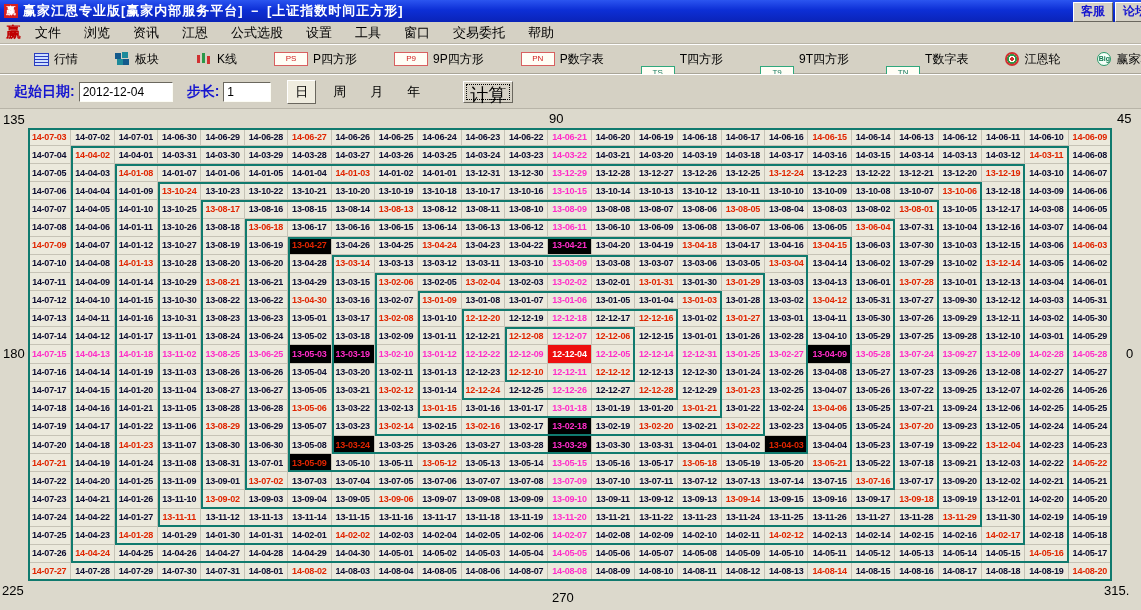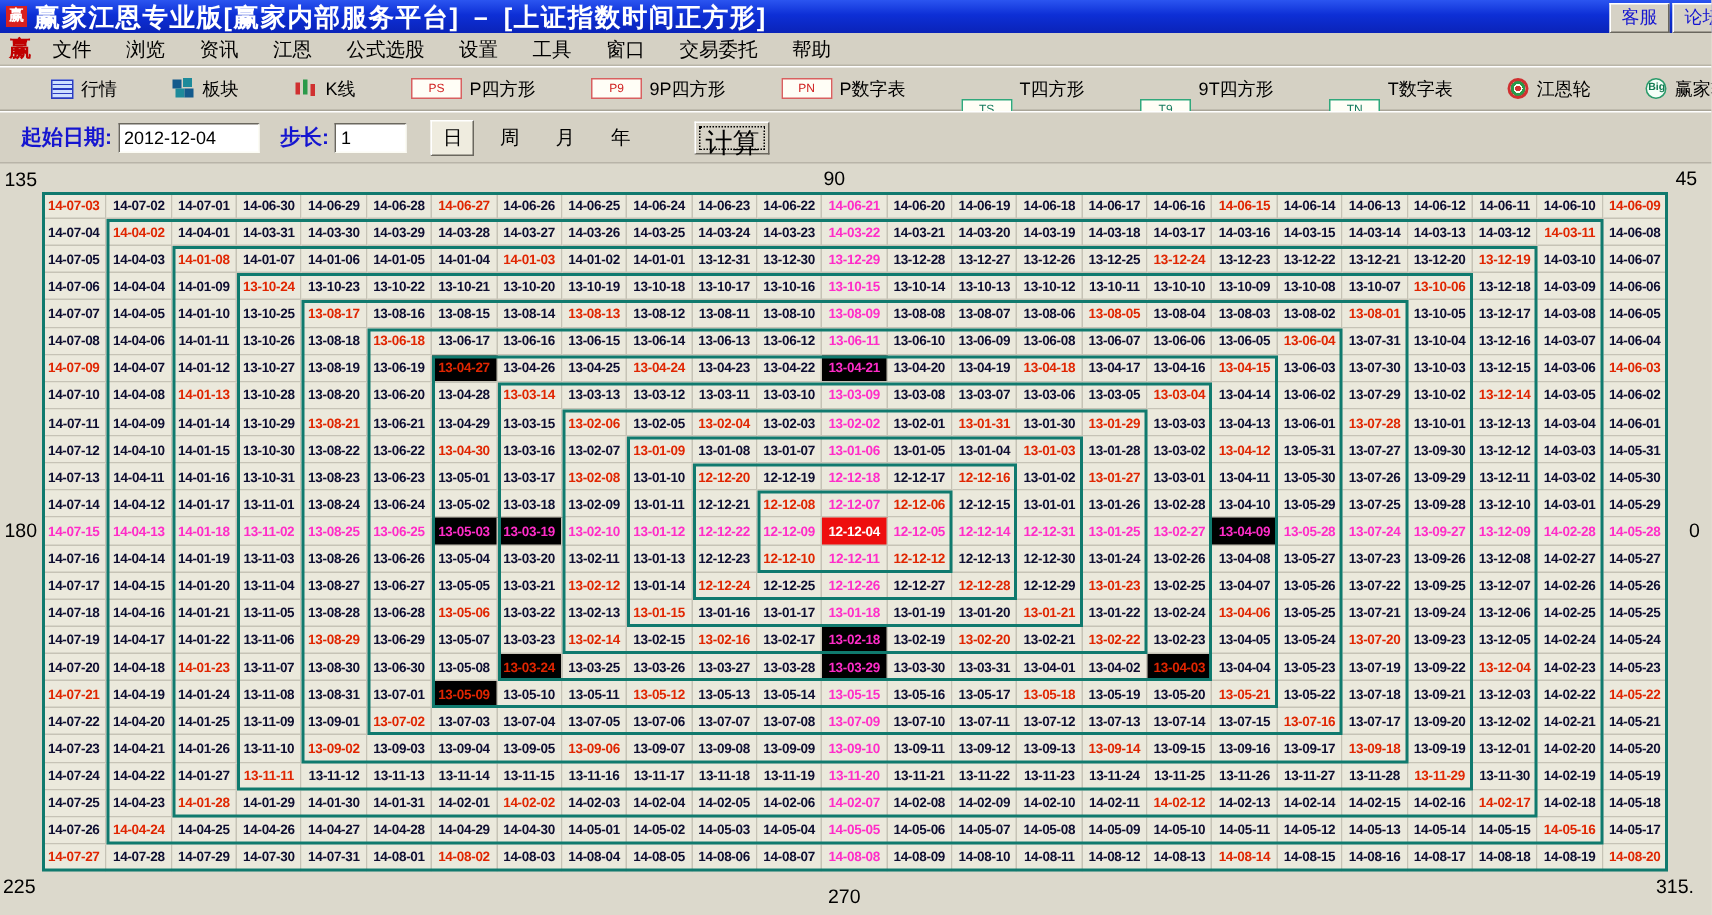--- a/index.html
+++ b/index.html
@@ -4,24 +4,24 @@
 <style>
   html,body{margin:0;padding:0;}
   body{width:1141px;height:610px;overflow:hidden;position:relative;
        font-family:"Liberation Sans",sans-serif;background:#d5d1c4;}
   
   #titlebar{position:absolute;left:0;top:0;width:1141px;height:22px;
     background:linear-gradient(180deg,#2b55f0 0%,#0d2fd6 45%,#0a23b8 100%);
     display:flex;align-items:center;}
   .appicon{width:14px;height:14px;background:#d82020;color:#fff;font-size:10px;font-weight:bold;
     line-height:14px;text-align:center;margin:0 5px 0 4px;flex:0 0 auto;}
-  .apptitle{color:#fff;font-size:17px;font-weight:bold;white-space:nowrap;letter-spacing:1px;}
+  .apptitle{color:#fff;font-size:13px;font-weight:bold;white-space:nowrap;letter-spacing:1px;}
   .tbtn{position:absolute;top:2px;width:38px;height:18px;background:#d6d2c6;
     border:1px solid;border-color:#ffffff #6a675e #6a675e #ffffff;
-    color:#1515d0;font-weight:normal;font-size:12px;text-align:center;line-height:16px;cursor:pointer;}
+    color:#1515d0;font-weight:bold;font-size:12px;text-align:center;line-height:16px;cursor:pointer;}
   
   #menubar{position:absolute;left:0;top:22px;width:1141px;height:22px;background:#d5d1c4;
     border-bottom:1px solid #b9b5a8;display:flex;align-items:center;padding-left:6px;box-sizing:border-box;}
   .mlogo{color:#c00000;font-size:15px;font-weight:bold;margin-right:8px;}
   .mitem{font-size:13px;color:#000;padding:0 6px;margin-right:11px;white-space:nowrap;cursor:default;}
   
   #toolbar{position:absolute;left:0;top:44px;width:1141px;height:30px;background:#d5d1c4;
     border-top:1px solid #ffffff;border-bottom:1px solid #a9a598;
     display:flex;align-items:center;padding-left:10px;box-sizing:border-box;}
   .titem{display:flex;align-items:center;margin-right:13px;cursor:pointer;padding-left:24px;}

